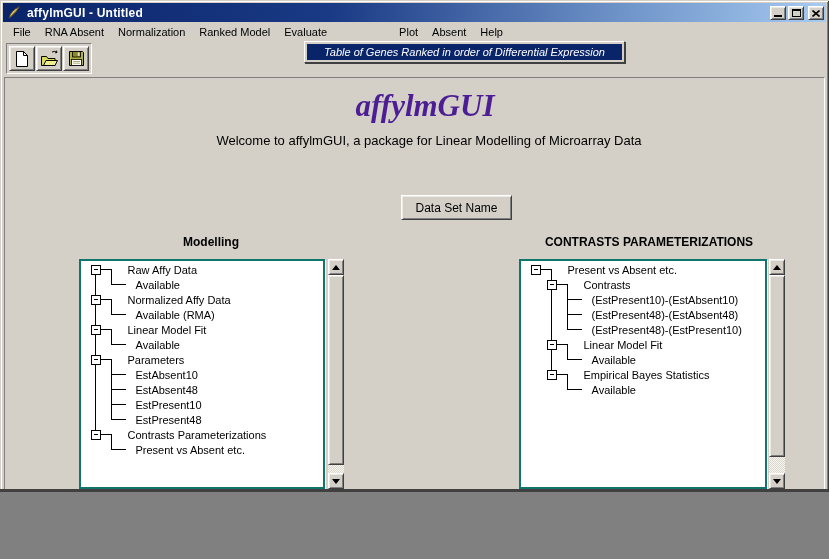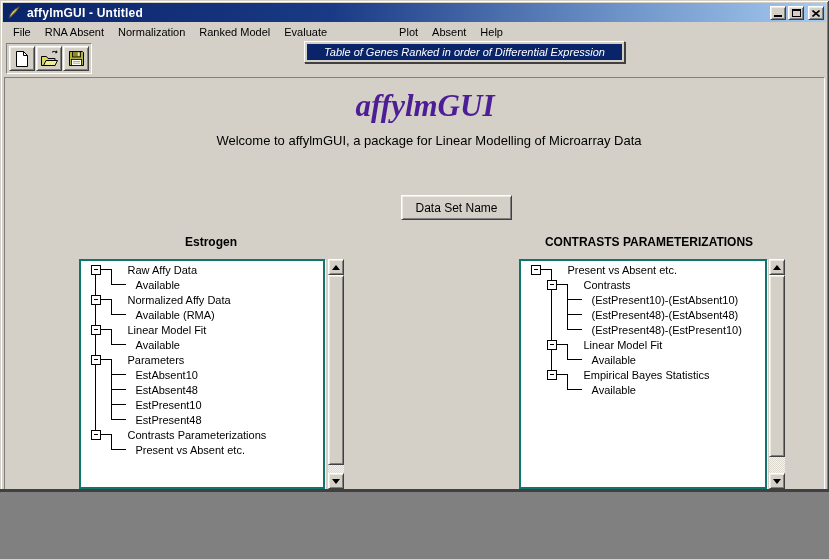--- a/index.html
+++ b/index.html
@@ -194,21 +194,21 @@
         </svg>
       </div>
     </div>
   </div>
 
   <div class="canvas">
     <div class="app-title">affylmGUI</div>
     <div class="app-subtitle">Welcome to affylmGUI, a package for Linear Modelling of Microarray Data</div>
     <div class="dataset-btn">Data Set Name</div>
 
-    <div class="tree-header left">Estrogen</div>
+    <div class="tree-header left">Modelling</div>
     <div class="tree-header right">CONTRASTS PARAMETERIZATIONS</div>
 
     <div class="treebox left" id="tree-left"><svg width="242" height="226">
           <g transform="translate(0.5,0.5)" shape-rendering="crispEdges">
             <line x1="14" y1="8" x2="14" y2="173" stroke="#000" stroke-width="1"></line>
             <line x1="30" y1="8" x2="30" y2="23" stroke="#000" stroke-width="1"></line>
             <line x1="18" y1="8" x2="30" y2="8" stroke="#000" stroke-width="1"></line>
             <rect x="10" y="4" width="9" height="9" fill="#fff" stroke="#000"></rect>
             <line x1="12" y1="8" x2="16" y2="8" stroke="#000" stroke-width="1"></line>
             <text x="46" y="12" font-size="11" font-family="&quot;Liberation Sans&quot;,&quot;DejaVu Sans&quot;,sans-serif" fill="#000">Raw Affy Data</text>

